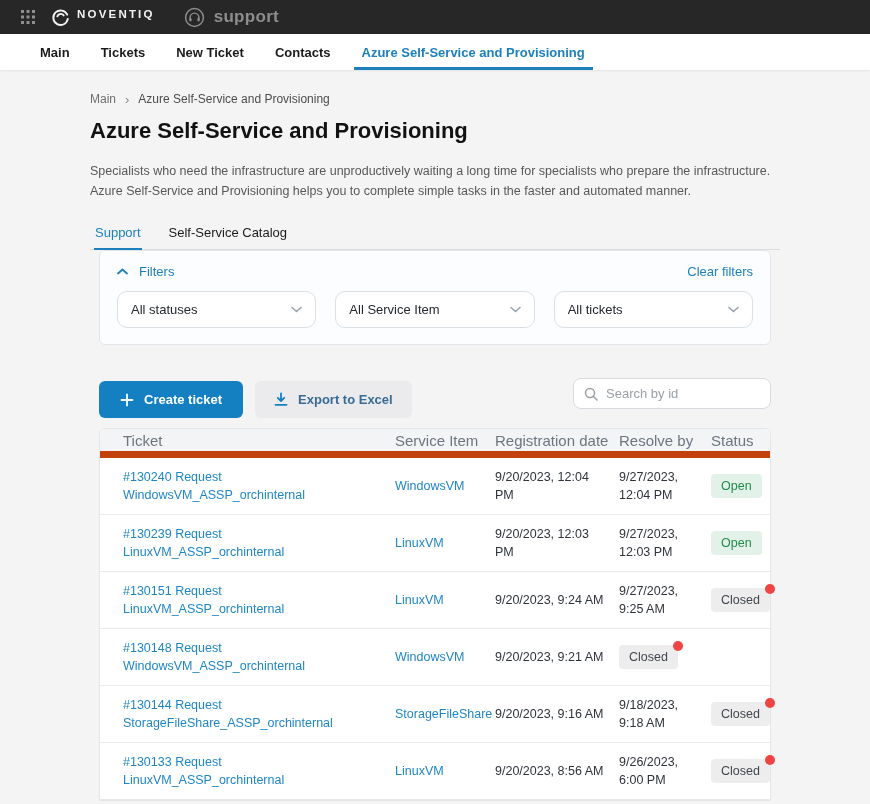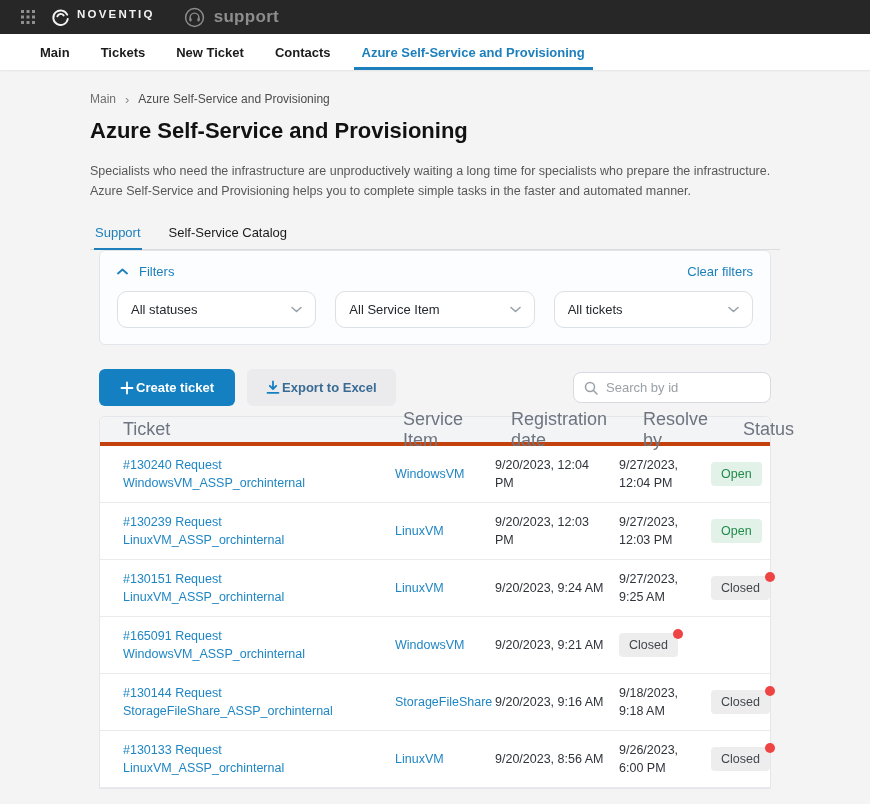--- a/index.html
+++ b/index.html
@@ -67,35 +67,35 @@
   .clear-filters { color: #1d80bd; font-size: 13px; font-weight: 500; cursor: pointer; }
   .filters-row { margin-top: 12px; display: flex; gap: 19px; }
   .dropdown {
     flex: 1; height: 37px; background: #fff; border: 1px solid #dbe0e5; border-radius: 10px;
     display: flex; align-items: center; justify-content: space-between; padding: 0 13px;
     font-size: 13px; font-weight: 500; color: #23282e; cursor: pointer;
   }
 
   
   .actions { margin-top: 24px; display: flex; align-items: center; }
-  .btn { display: flex; align-items: center; gap: 2px; height: 37px; border: none; border-radius: 6px; font-size: 13px; font-weight: 600; cursor: pointer; font-family: "Liberation Sans", sans-serif; }
+  .btn { display: flex; align-items: center; gap: 10px; height: 37px; border: none; border-radius: 6px; font-size: 13px; font-weight: 600; cursor: pointer; font-family: "Liberation Sans", sans-serif; margin-top: 12px; }
   .btn-primary { background: #1480c2; color: #ffffff; padding: 0 21px; }
   .btn-secondary { background: #ebebed; color: #3a6b94; padding: 0 19px; margin-left: 12px; }
   .search-box {
     margin-left: auto; width: 198px; height: 31px; background: #fff;
     border: 1px solid #d7dbe0; border-radius: 8px;
     display: flex; align-items: center; gap: 8px; padding: 0 10px;
   }
   .search-box input { border: none; outline: none; flex: 1; font-size: 13px; color: #333; font-family: "Liberation Sans", sans-serif; background: transparent; }
   .search-box input::placeholder { color: #9aa0a6; }
 
   
   .ticket-table { margin-top: 10px; background: #fff; border: 1px solid #e4e6e9; border-radius: 6px 6px 0 0; }
   .t-row { display: flex; align-items: center; padding-left: 23px; }
-  .t-head { background: #f3f4f6; height: 29px; font-size: 18px; color: #6e7580; border-bottom: 4px solid #c2410c; border-radius: 6px 6px 0 0; gap: 8px; }
+  .t-head { background: #f3f4f6; height: 29px; font-size: 15px; color: #6e7580; border-bottom: 7px solid #c2410c; border-radius: 6px 6px 0 0; }
   .t-body .t-row { min-height: 57px; border-bottom: 1px solid #e9eaec; font-size: 12.5px; color: #2f343a; }
   .col-ticket  { flex: 0 0 272px; padding-right: 14px; }
   .col-service { flex: 0 0 100px; }
   .col-reg     { flex: 0 0 124px; padding-right: 8px; }
   .col-resolve { flex: 0 0 92px;  padding-right: 8px; }
   .col-status  { flex: 1; }
   .link { color: #1f86c4; cursor: pointer; line-height: 1.45; }
   .date-cell { line-height: 1.45; }
   .badge { position: relative; display: inline-block; padding: 5px 10px; border-radius: 4px; font-size: 12.5px; }
   .badge-open { background: #e3f2e8; color: #218a4c; }
@@ -274,21 +274,21 @@
     <span class="col-ticket link">#130151 Request LinuxVM_ASSP_orchinternal</span>
     <span class="col-service link">LinuxVM</span>
     <span class="col-reg date-cell">9/20/2023, 9:24 AM</span>
     <span class="col-resolve date-cell">9/27/2023, 9:25 AM</span>
     <span class="col-status">
       <span class="badge badge-closed">Closed<span class="notif-dot"></span></span>
     </span>
   </div>
 
   <div class="t-row">
-    <span class="col-ticket link">#165091 Request WindowsVM_ASSP_orchinternal</span>
+    <span class="col-ticket link">#130148 Request WindowsVM_ASSP_orchinternal</span>
     <span class="col-service link">WindowsVM</span>
     <span class="col-reg date-cell">9/20/2023, 9:21 AM</span>
     <span class="col-status">
       <span class="badge badge-closed">Closed<span class="notif-dot"></span></span>
     </span>
   </div>
 
   <div class="t-row">
     <span class="col-ticket link">#130144 Request StorageFileShare_ASSP_orchinternal</span>
     <span class="col-service link">StorageFileShare</span>

